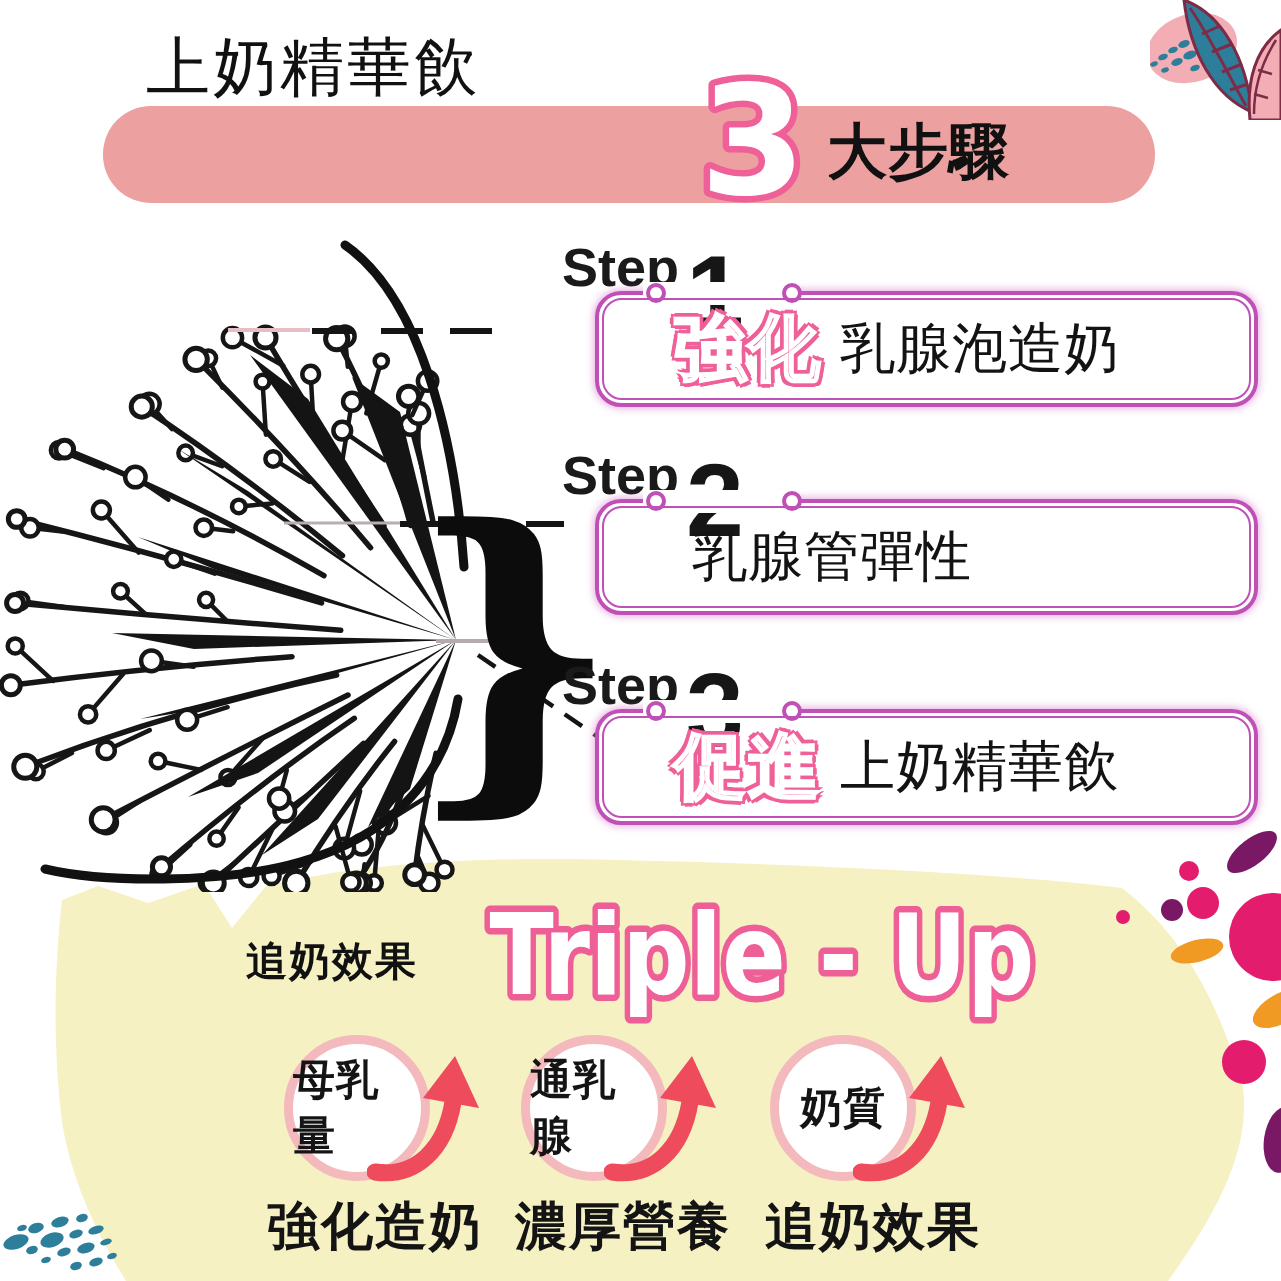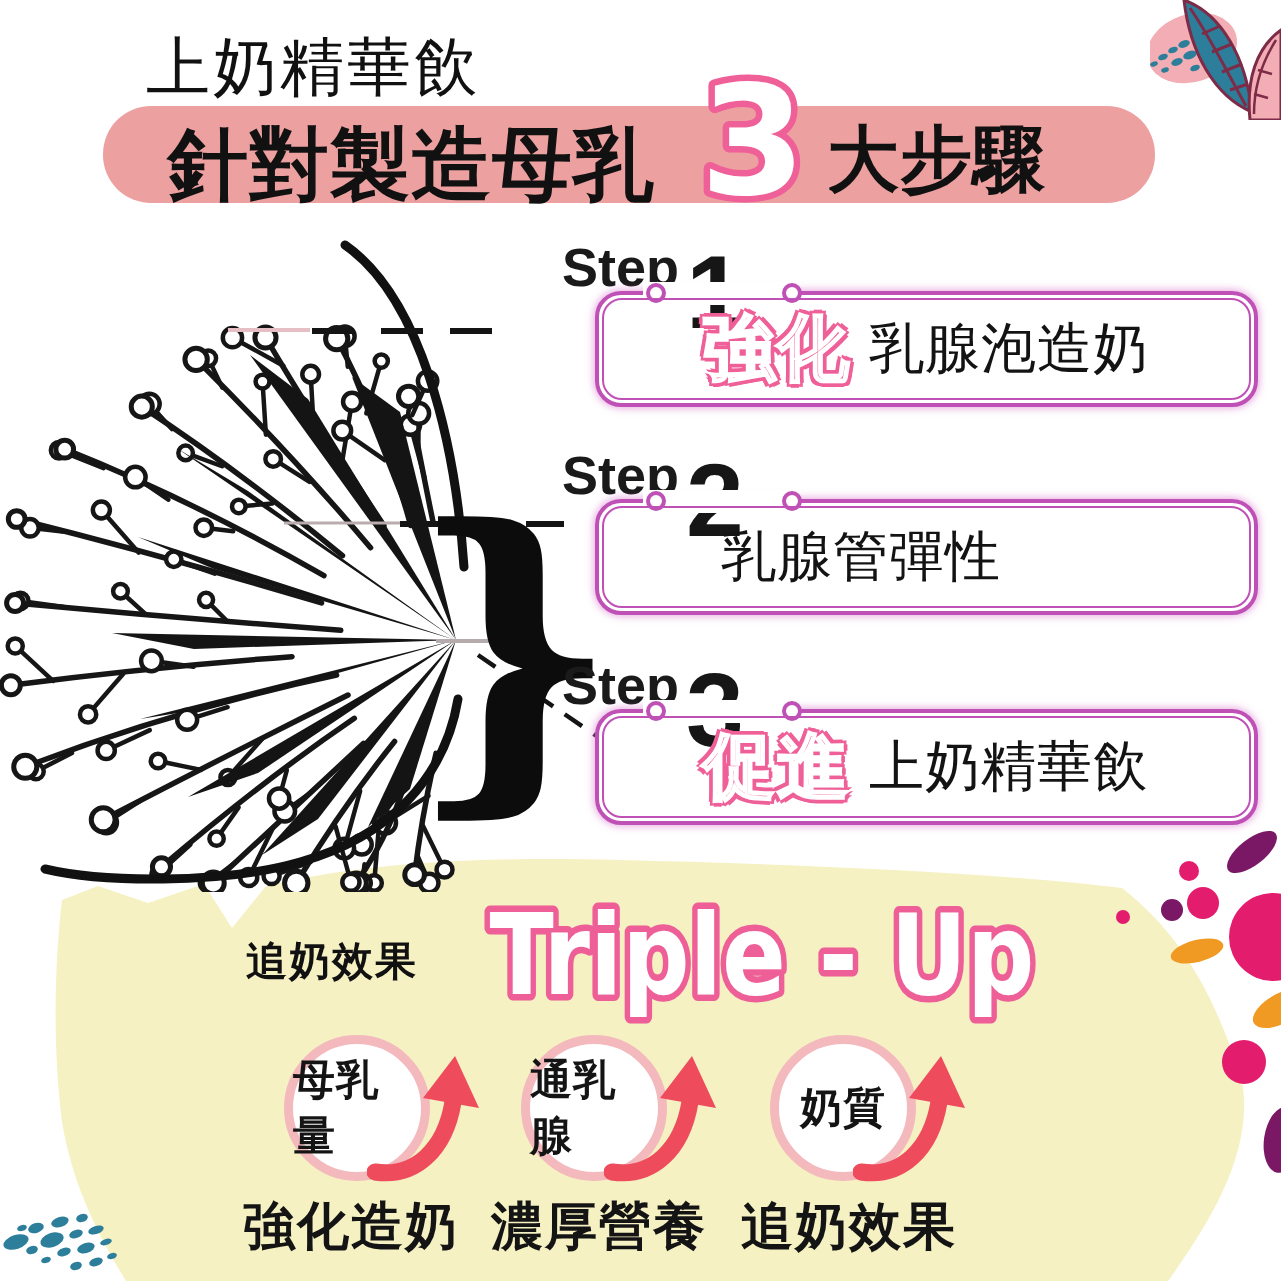--- a/index.html
+++ b/index.html
@@ -5,49 +5,49 @@
   html,body{margin:0;padding:0;background:#fff;}
   .canvas{position:relative;width:1281px;height:1281px;overflow:hidden;background:#fff;
           font-family:"Liberation Sans",sans-serif;color:#111;}
   .abs{position:absolute;}
   svg{display:block;}
 
   
   .product-title{left:126px;top:24px;font-size:64px;font-weight:400;letter-spacing:3px;color:#111;margin-left:20px;}
   .banner{left:103px;top:106px;width:1052px;height:97px;background:#eda0a0;border-radius:48px;}
   .banner-prefix{left:168px;top:112px;font-size:80px;font-weight:700;letter-spacing:1px;}
-  .banner-suffix{left:827px;top:112px;font-size:72px;font-weight:700;letter-spacing:1px;}
+  .banner-suffix{left:827px;top:112px;font-size:60px;font-weight:700;letter-spacing:1px;}
   .banner-num{left:666px;top:44px;}
 
   
   .step{left:0;width:1211px;height:230px;}
   .step-word{position:absolute;left:562px;top:0;font-size:54px;font-weight:700;color:#1a1a1a;}
   .step-num{position:absolute;left:686px;top:2px;font-size:104px;font-weight:700;color:#161616;line-height:1.05;}
   .step-box{position:absolute;left:595px;top:55px;width:663px;height:116px;box-sizing:border-box;
             border:4px solid #bf51b6;border-radius:26px;
             box-shadow:0 0 7px 2px rgba(216,120,205,.55);
-            display:flex;align-items:center;padding-left:104px;background:transparent;}
+            display:flex;align-items:center;padding-left:75px;background:transparent;}
   .step-box::after{content:"";position:absolute;inset:3px;border:2px solid #bf51b6;border-radius:20px;pointer-events:none;}
   .gap-cover{position:absolute;left:44px;top:-13px;width:152px;height:23px;background:#fff;}
   .dot{position:absolute;top:-12px;width:12px;height:12px;background:#fff;border:4px solid #bf51b6;border-radius:50%;}
   .dot-l{left:47px;} .dot-r{left:183px;}
   .kw{font-size:72px;font-weight:700;color:#ef5f98;-webkit-text-stroke:2.5px #fff;letter-spacing:2px;
       text-shadow:5px 0 0 #ef5f98,-5px 0 0 #ef5f98,0 5px 0 #ef5f98,0 -5px 0 #ef5f98,
                   4px 4px 0 #ef5f98,-4px 4px 0 #ef5f98,4px -4px 0 #ef5f98,-4px -4px 0 #ef5f98;}
   .desc{font-size:55px;font-weight:400;color:#131313;margin-left:18px;letter-spacing:1px;}
 
   .brace{left:408px;top:486px;width:96px;height:332px;font-family:"DejaVu Serif",serif;
          font-weight:700;font-size:330px;line-height:330px;text-align:center;color:#0c0c0c;}
 
   
   .effect-label{left:246px;top:934px;font-size:41px;font-weight:700;letter-spacing:2px;}
   .tcircle{top:1035px;width:146px;height:146px;box-sizing:border-box;background:#fff;border:9px solid #f3b9bd;
            border-radius:50%;display:flex;align-items:center;justify-content:center;
            font-size:42px;font-weight:700;color:#141414;letter-spacing:1px;}
-  .caption{top:1192px;width:240px;text-align:left;font-size:52px;font-weight:700;color:#141414;letter-spacing:2px;}
+  .caption{top:1192px;width:240px;text-align:right;font-size:52px;font-weight:700;color:#141414;letter-spacing:2px;}
 </style>
 </head>
 <body>
 
 <div class="canvas">
 
   <svg class="abs" style="left:0;top:0" width="1281" height="1281" viewBox="0 0 1281 1281">
     <path fill="#f5f1c2" d="M62 900 L98 886 L148 903 L204 884 L232 928 L266 886
       C360 864 470 856 620 860 C790 864 990 872 1122 888
       C1186 938 1218 1004 1242 1082 C1254 1150 1212 1220 1168 1281
@@ -70,21 +70,20 @@
       <ellipse cx="65" cy="50" rx="4" ry="2.5" transform="rotate(-20 65 50)"></ellipse>
     </g>
     <path d="M34 0 C72 14 96 58 102 112 C64 96 40 52 34 0 Z" fill="#2d7e9a" stroke="#7d2b47" stroke-width="3"></path>
     <path d="M40 8 C62 40 80 78 96 106 M52 34 L70 26 M62 52 L82 44 M72 72 L92 64 M80 90 L98 84" fill="none" stroke="#7d2b47" stroke-width="3"></path>
     <path d="M131 30 C106 48 96 80 100 120 L131 120 Z" fill="#f2aeb4" stroke="#7d2b47" stroke-width="3"></path>
     <path d="M126 40 C112 62 104 88 104 114 M108 70 L122 74 M104 94 L118 98" fill="none" stroke="#7d2b47" stroke-width="2.5"></path>
   </svg>
 
   <div class="abs product-title">上奶精華飲</div>
   <div class="abs banner"></div>
-  <div class="abs banner-prefix">針對製造母乳</div>
   <div class="abs banner-suffix">大步驟</div>
   <svg class="abs banner-num" width="175" height="172" viewBox="0 0 175 172">
     <text x="87" y="150" text-anchor="middle" font-family="DejaVu Sans, sans-serif" font-weight="bold" font-size="152" fill="#ffffff" stroke="#ef5f98" stroke-width="13" paint-order="stroke" stroke-linejoin="round">3</text>
   </svg>
 
   <svg class="abs" style="left:0;top:237px" width="560" height="655" viewBox="0 0 560 655">
     <g id="branches">
         <path d="M436.020040677643 516.3119800615847 Q421.5680320557474 579.5831721610475 414.62025851180476 637.6761756024823" fill="none" stroke="#161616" stroke-width="5.5" stroke-linecap="round"></path>
         <path d="M428.5301169195996 558.7894485008989 L385.07003409637207 585.7207237213224" fill="none" stroke="#161616" stroke-width="4.5" stroke-linecap="round"></path>
         <circle cx="385.07003409637207" cy="585.7207237213224" r="10.928" fill="#fff" stroke="#161616" stroke-width="4.5"></circle>

